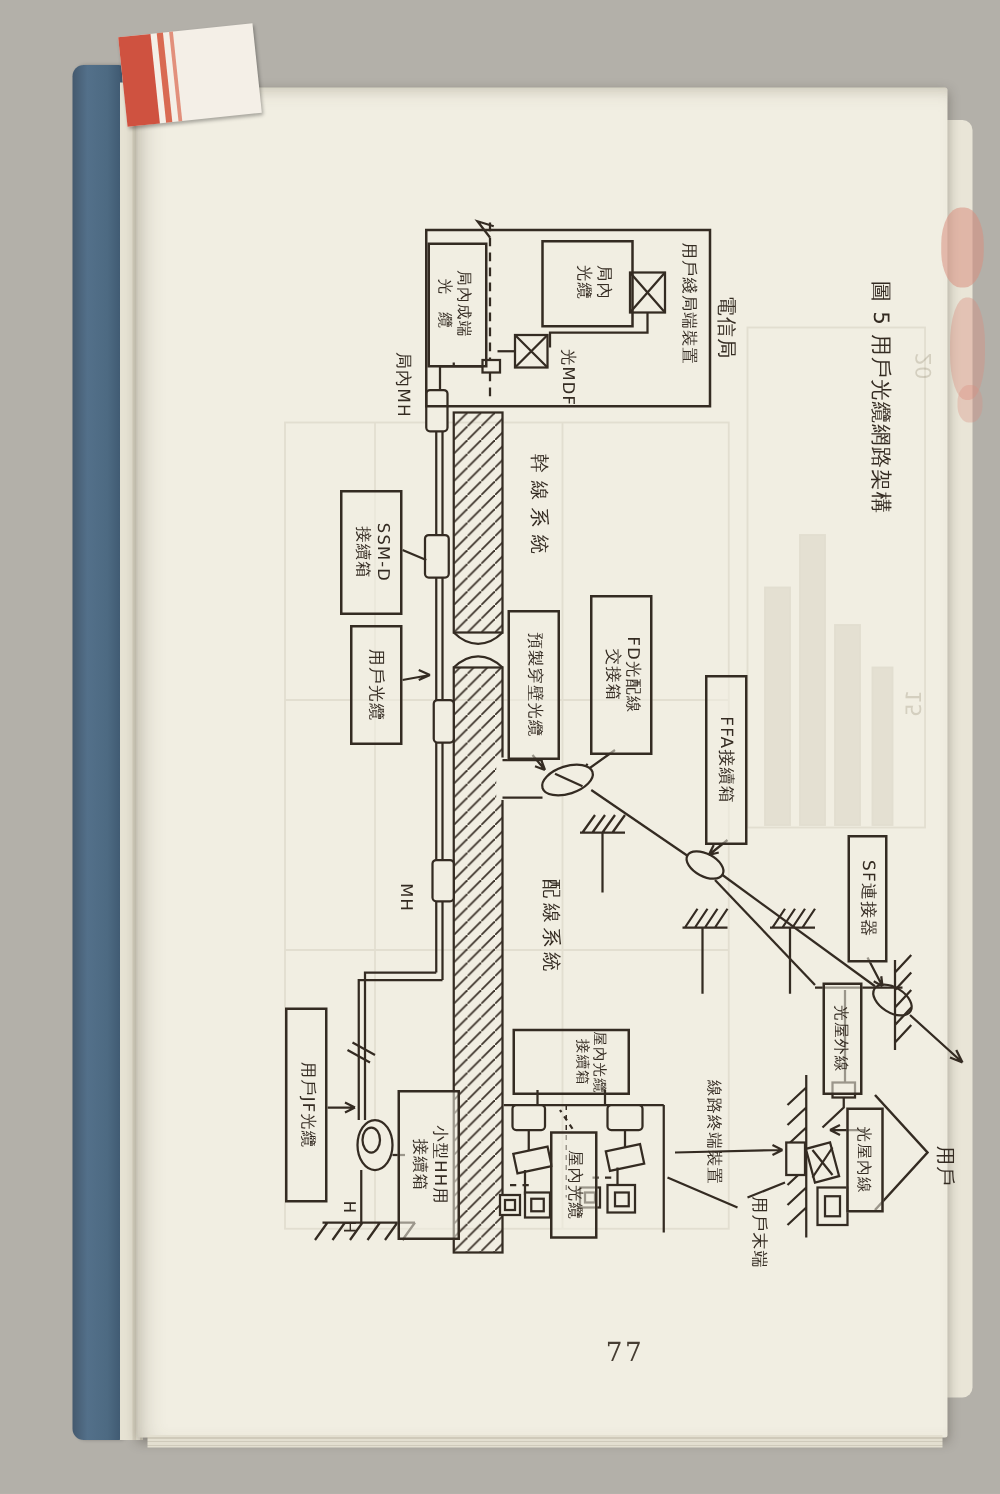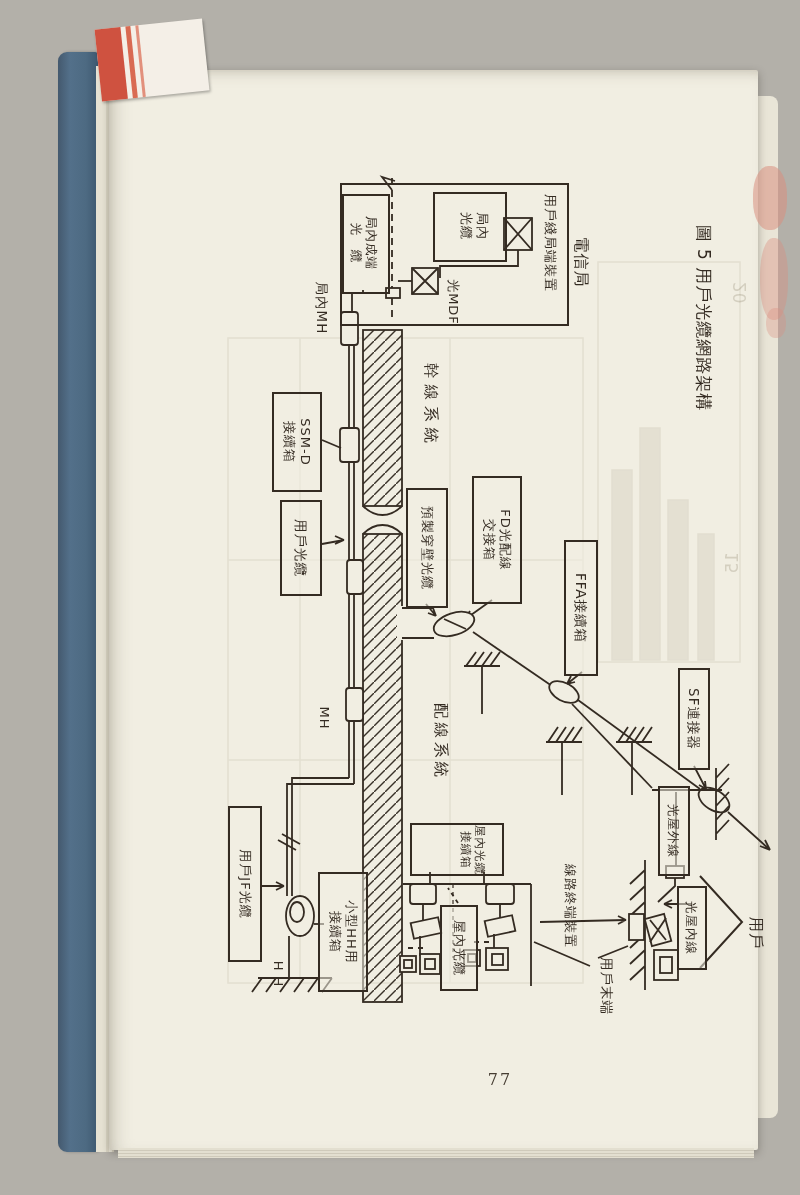--- a/index.html
+++ b/index.html
@@ -26,21 +26,21 @@
   .pink3{position:absolute;left:766px;top:308px;width:20px;height:30px;background:#d98f80;opacity:.35;border-radius:45%;}
   
   .bleed{position:absolute;left:0;top:0;opacity:.12;pointer-events:none;}
   .bleedtxt{position:absolute;color:#6f6449;opacity:.22;font-size:17px;transform-origin:0 0;transform:rotate(90deg) scaleY(-1);}
   
   .lab{position:absolute;transform-origin:0 0;transform:rotate(90deg);white-space:nowrap;
        color:#342b22;line-height:1.2;display:flex;flex-direction:column;justify-content:center;align-items:center;letter-spacing:1px;}
   .vbox{border:2px solid #342b22;background:rgba(241,238,226,.55);}
   .rect{position:absolute;border:2px solid #342b22;}
   .pageno{position:absolute;left:470px;top:1070px;width:60px;text-align:center;font-family:"DejaVu Serif",serif;
-          font-size:16px;color:#463d32;letter-spacing:2px;}
+          font-size:21px;color:#463d32;letter-spacing:2px;}
   svg.ink{position:absolute;left:0;top:0;}
 </style>
 </head>
 <body>
 
 <div class="scene">
 
   <div class="spine"></div>
   <div class="pagestack"></div>
   <div class="nextpage"></div>

